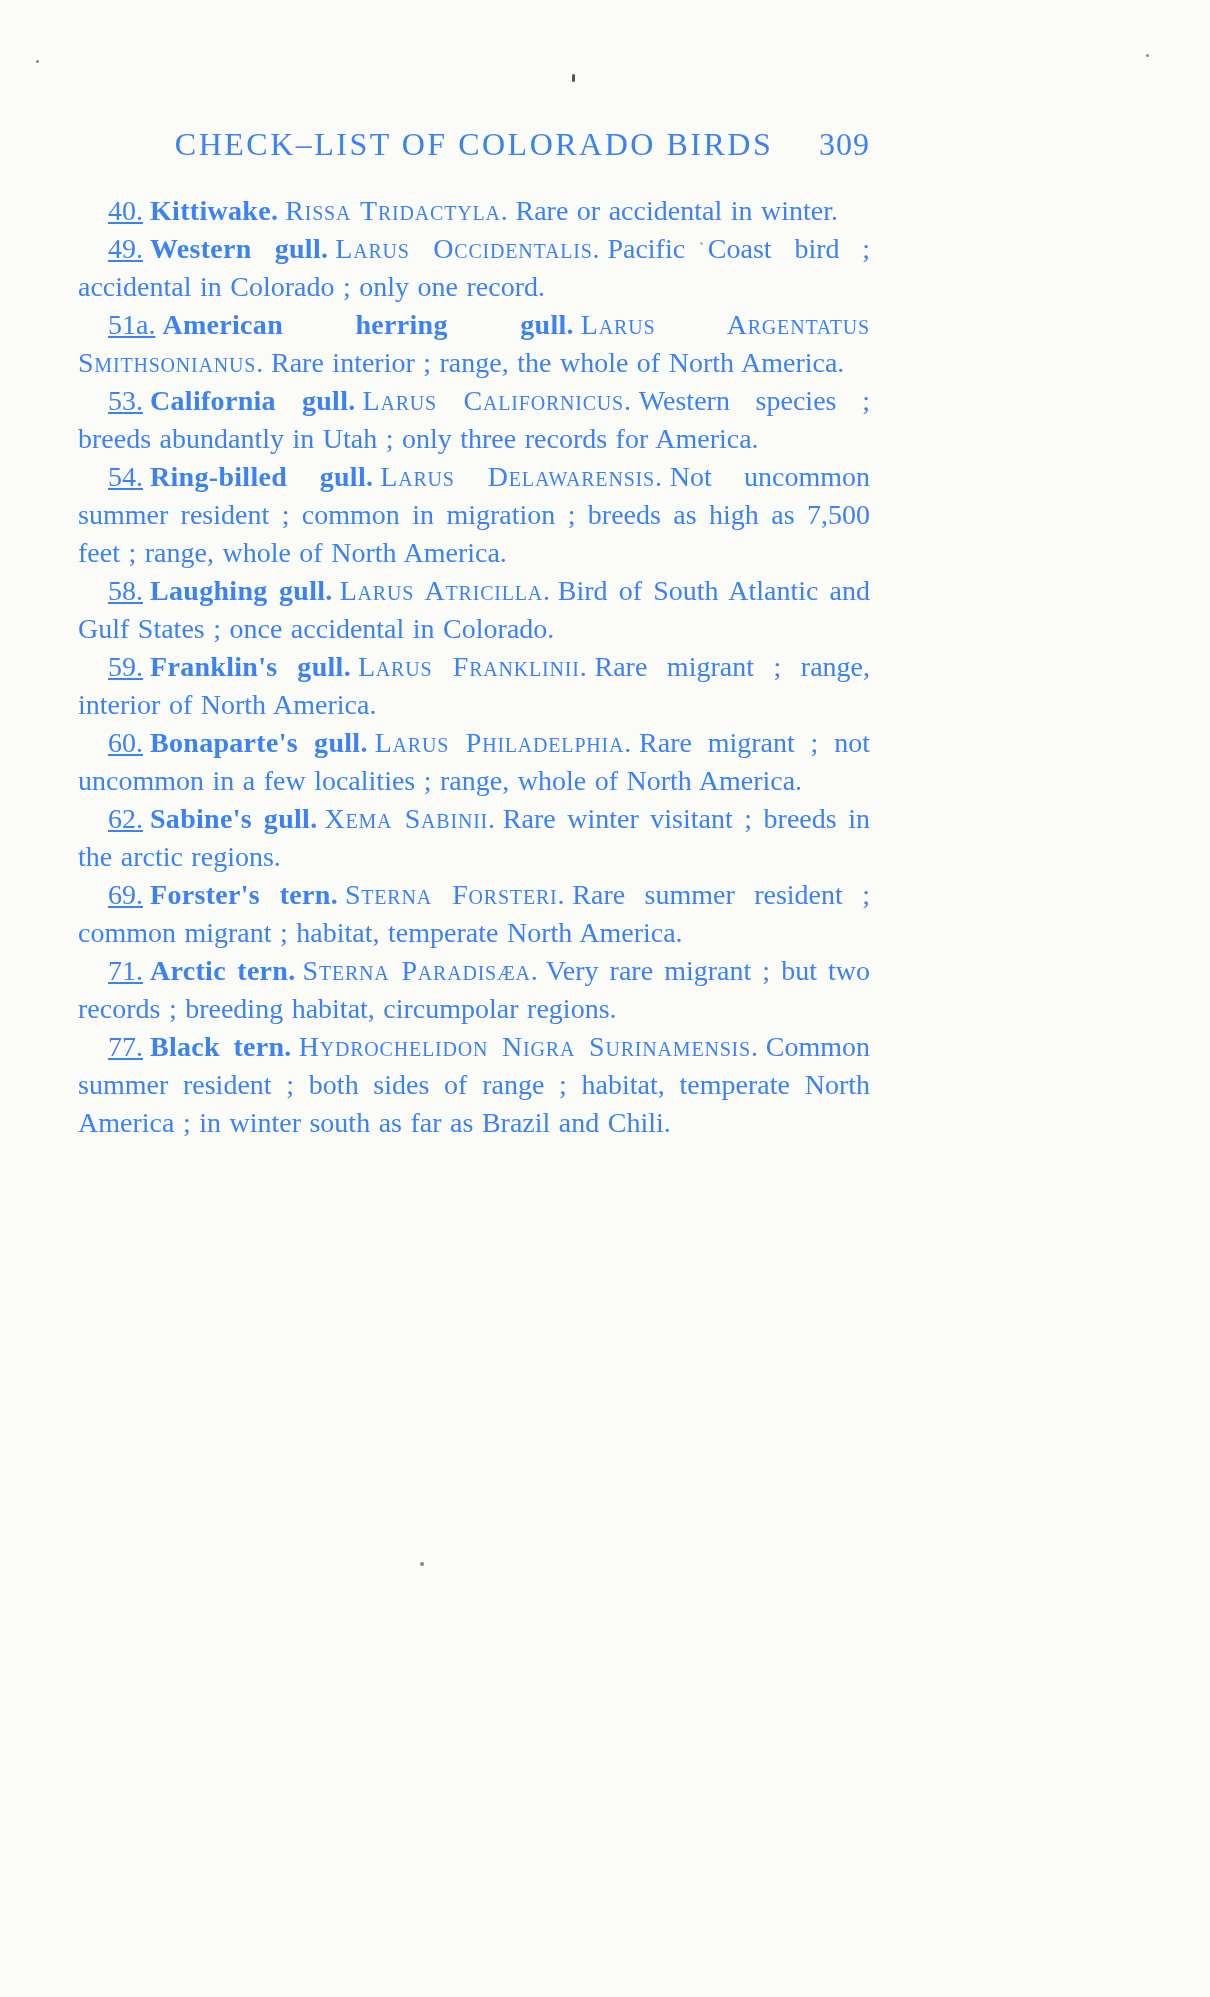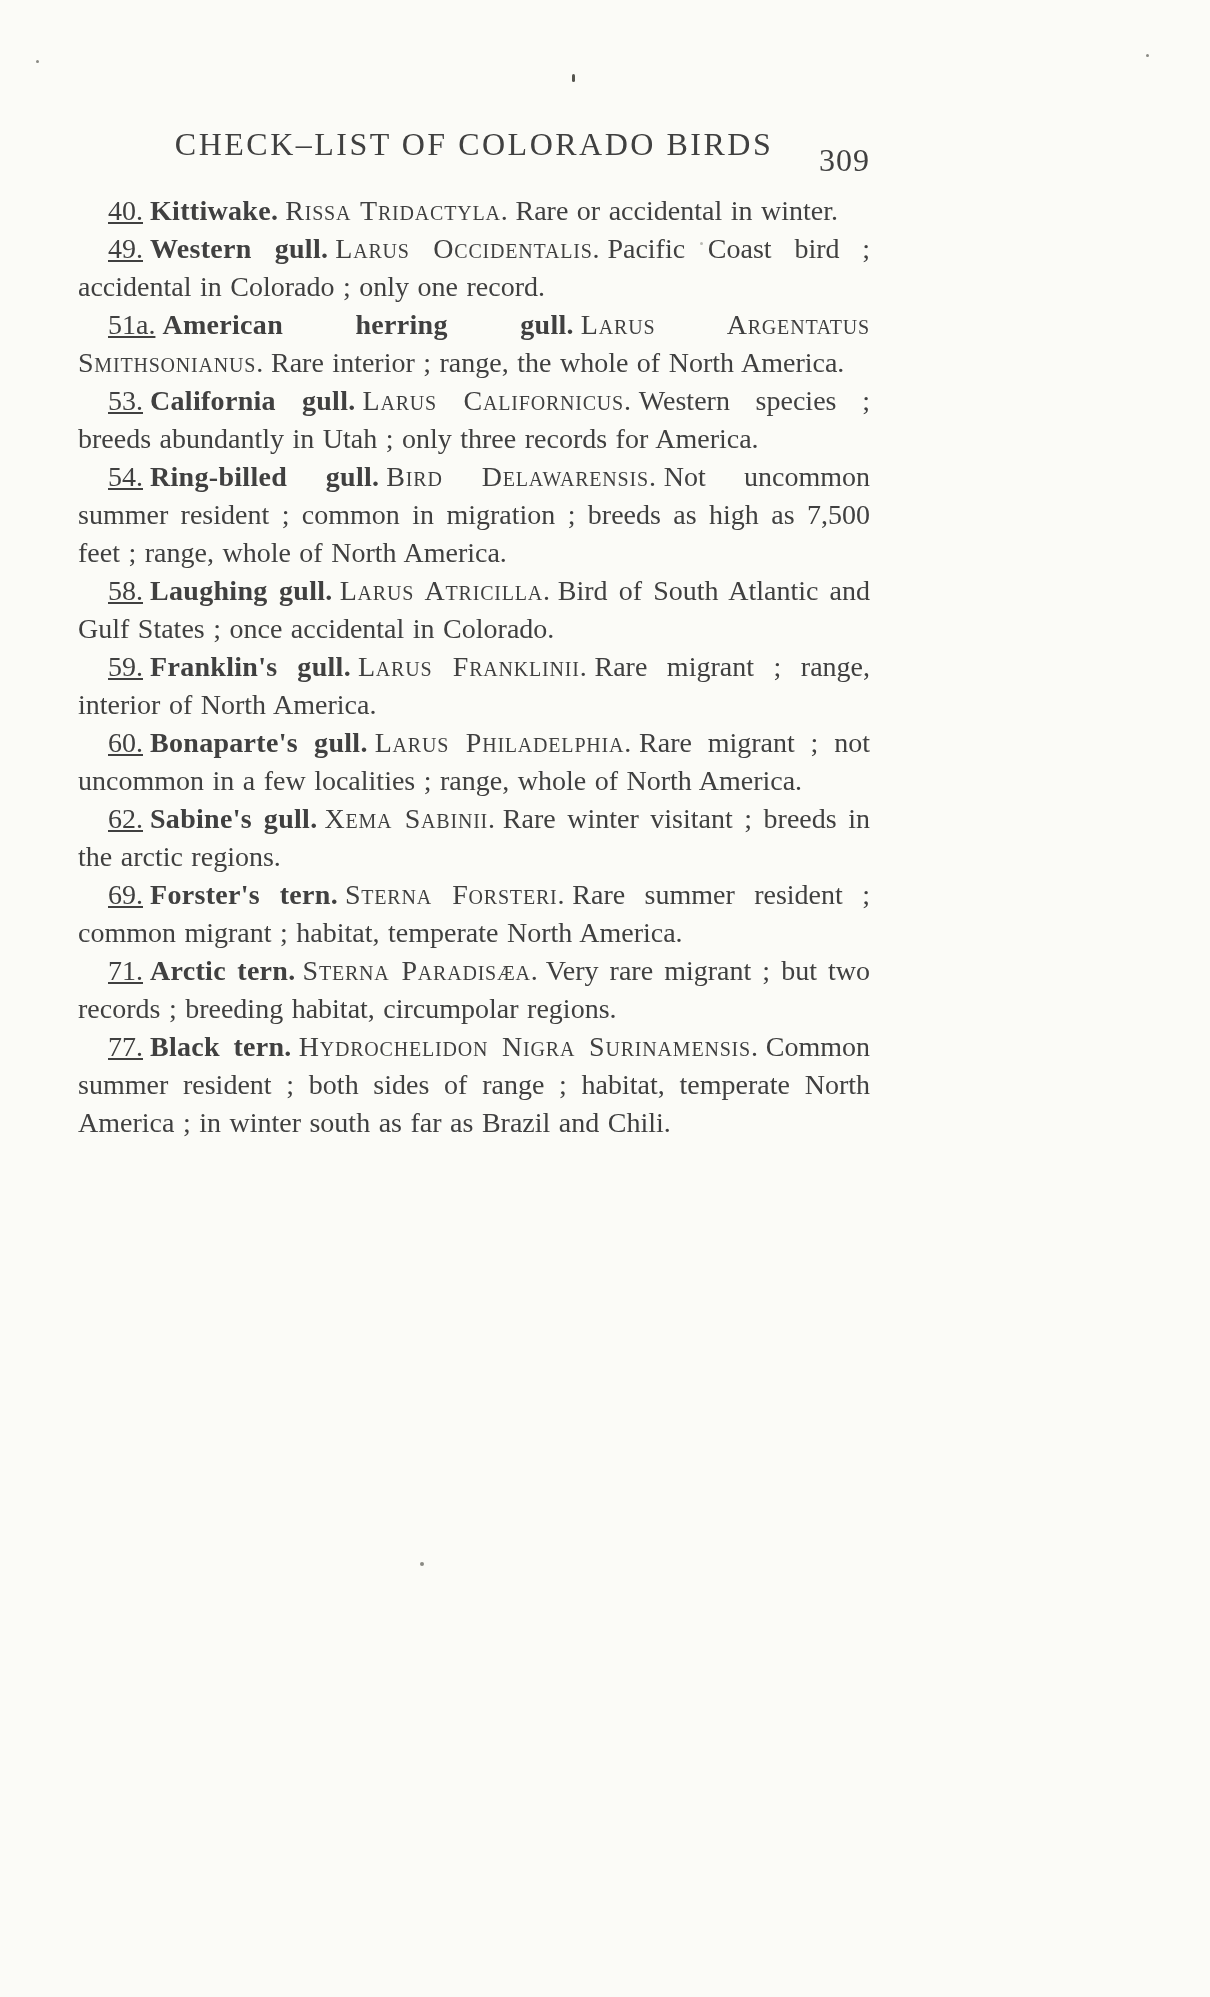--- a/index.html
+++ b/index.html
@@ -5,21 +5,21 @@
   html, body { margin: 0; padding: 0; }
   body { background: #e8e8e4; }
 
   .page {
     position: relative;
     width: 1210px;
     height: 1997px;
     margin: 0 auto;
     background: #fbfbf7;
     font-family: "Liberation Serif", "DejaVu Serif", serif;
-    color: #404040;
+    color: #3b82f6;
     overflow: hidden;
   }
 
   .content {
     position: absolute;
     left: 78px;
     top: 124px;
     width: 792px;
   }
 
@@ -29,21 +29,21 @@
     font-size: 32px;
     line-height: 40px;
     letter-spacing: 2.5px;
     margin-bottom: 28px;
     white-space: nowrap;
   }
 
   .page-num {
     position: absolute;
     right: 0;
-    top: 16px;
+    top: 0;
     letter-spacing: 1px;
     text-align: right;
   }
 
   .entry {
     margin: 0;
     font-size: 28px;
     line-height: 38px;
     text-align: justify;
     text-indent: 30px;
@@ -105,21 +105,21 @@
 
       <p class="entry">
         <span class="num">51a.</span><span class="cname">American herring gull.</span><span class="latin">Larus Argentatus Smithsonianus.</span><span class="desc">Rare interior ; range, the whole of North America.</span>
       </p>
 
       <p class="entry">
         <span class="num">53.</span><span class="cname">California gull.</span><span class="latin">Larus Californicus.</span><span class="desc">Western species ; breeds abundantly in Utah ; only three records for America.</span>
       </p>
 
       <p class="entry">
-        <span class="num">54.</span><span class="cname">Ring-billed gull.</span><span class="latin">Bird Delawarensis.</span><span class="desc">Not uncommon summer resident ; common in migration ; breeds as high as 7,500 feet ; range, whole of North America.</span>
+        <span class="num">54.</span><span class="cname">Ring-billed gull.</span><span class="latin">Larus Delawarensis.</span><span class="desc">Not uncommon summer resident ; common in migration ; breeds as high as 7,500 feet ; range, whole of North America.</span>
       </p>
 
       <p class="entry">
         <span class="num">58.</span><span class="cname">Laughing gull.</span><span class="latin">Larus Atricilla.</span><span class="desc">Bird of South Atlantic and Gulf States ; once accidental in Colorado.</span>
       </p>
 
       <p class="entry">
         <span class="num">59.</span><span class="cname">Franklin's gull.</span><span class="latin">Larus Franklinii.</span><span class="desc">Rare migrant ; range, interior of North America.</span>
       </p>
 

